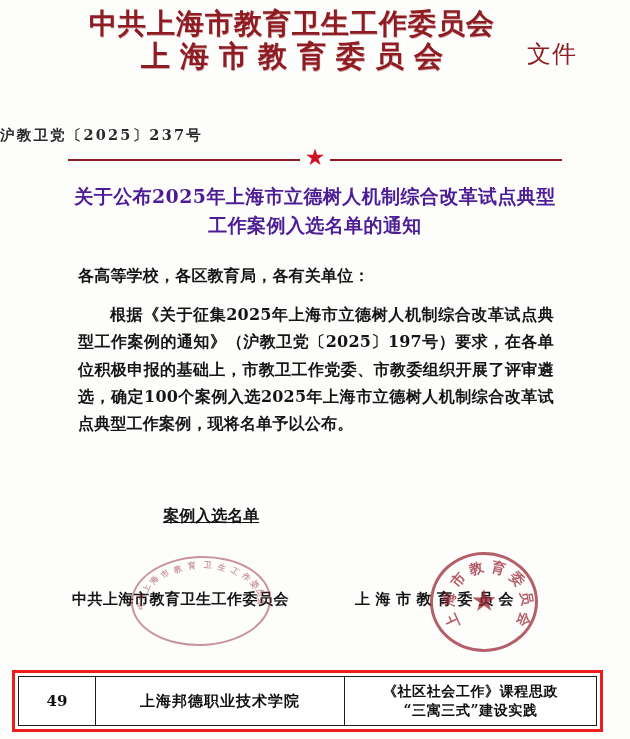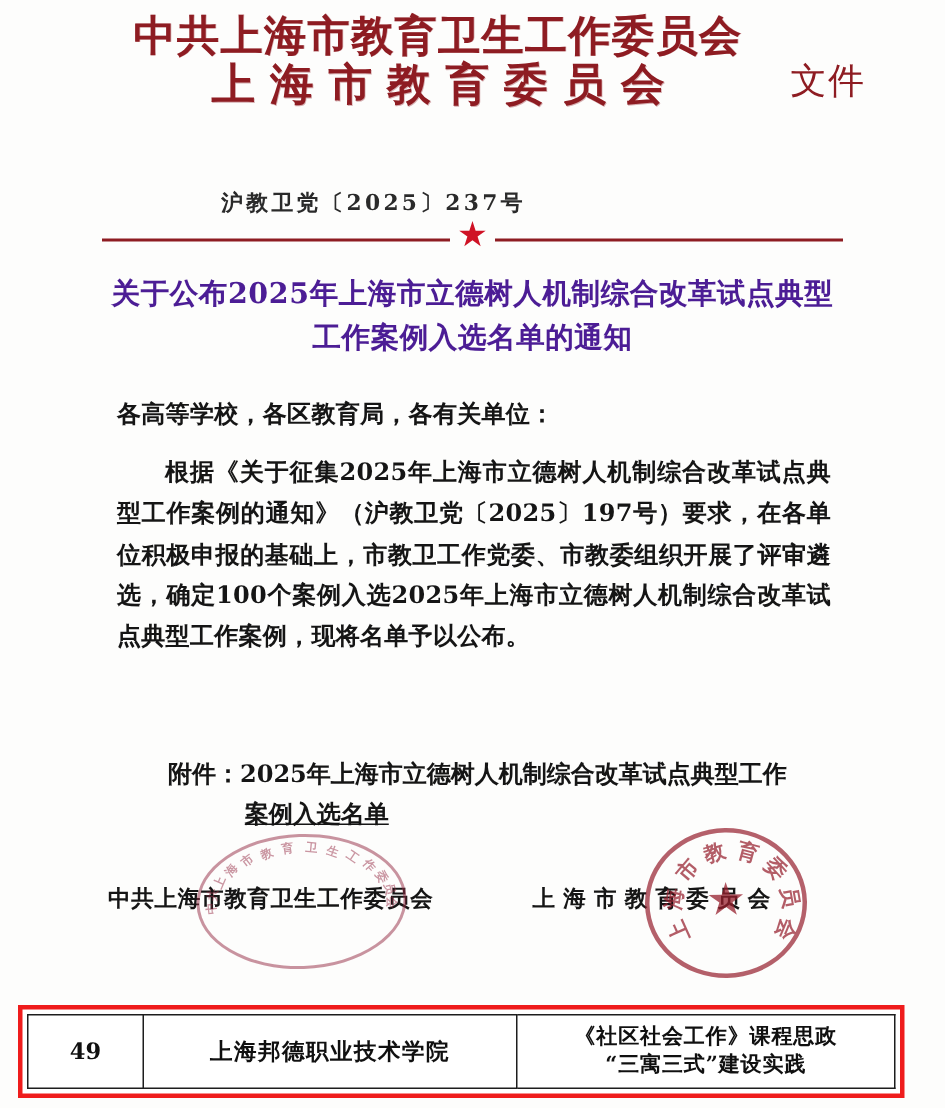--- a/index.html
+++ b/index.html
@@ -67,21 +67,20 @@
     letter-spacing: 1px;
     font-family: "DejaVu Serif", "Liberation Serif", serif;
   }
 
   
   .docnum {
     position: absolute;
     left: 0;
     top: 126px;
     width: 498px;
-    text-align: center;
     font-size: 14.5px;
     letter-spacing: 2.2px;
     color: #2a2a2a;
     font-weight: bold;
   }
 
   
   .divider {
     position: absolute;
     left: 68px;
@@ -305,23 +304,20 @@
   </div>
 
   <div class="title">关于公布2025年上海市立德树人机制综合改革试点典型工作案例入选名单的通知</div>
 
   <div class="body-block">
     <p class="p-salute">各高等学校，各区教育局，各有关单位：</p>
     <p class="p-indent">根据《关于征集2025年上海市立德树人机制综合改革试点典型工作案例的通知》（沪教卫党〔2025〕197号）要求，在各单位积极申报的基础上，市教卫工作党委、市教委组织开展了评审遴选，确定100个案例入选2025年上海市立德树人机制综合改革试点典型工作案例，现将名单予以公布。</p>
   </div>
 
   <div class="attachment">
-    <div>
-      <span>附件：</span><span>2025年上海市立德树人机制综合改革试点典型工作</span>
-    </div>
     <div class="att-cont">案例入选名单</div>
   </div>
 
   <div class="signatures">
     <div class="sig-left">中共上海市教育卫生工作委员会</div>
     <div class="sig-right">上海市教育委员会</div>
   </div>
 
   <div class="seal seal-left">
     <div class="seal-inner-text">

